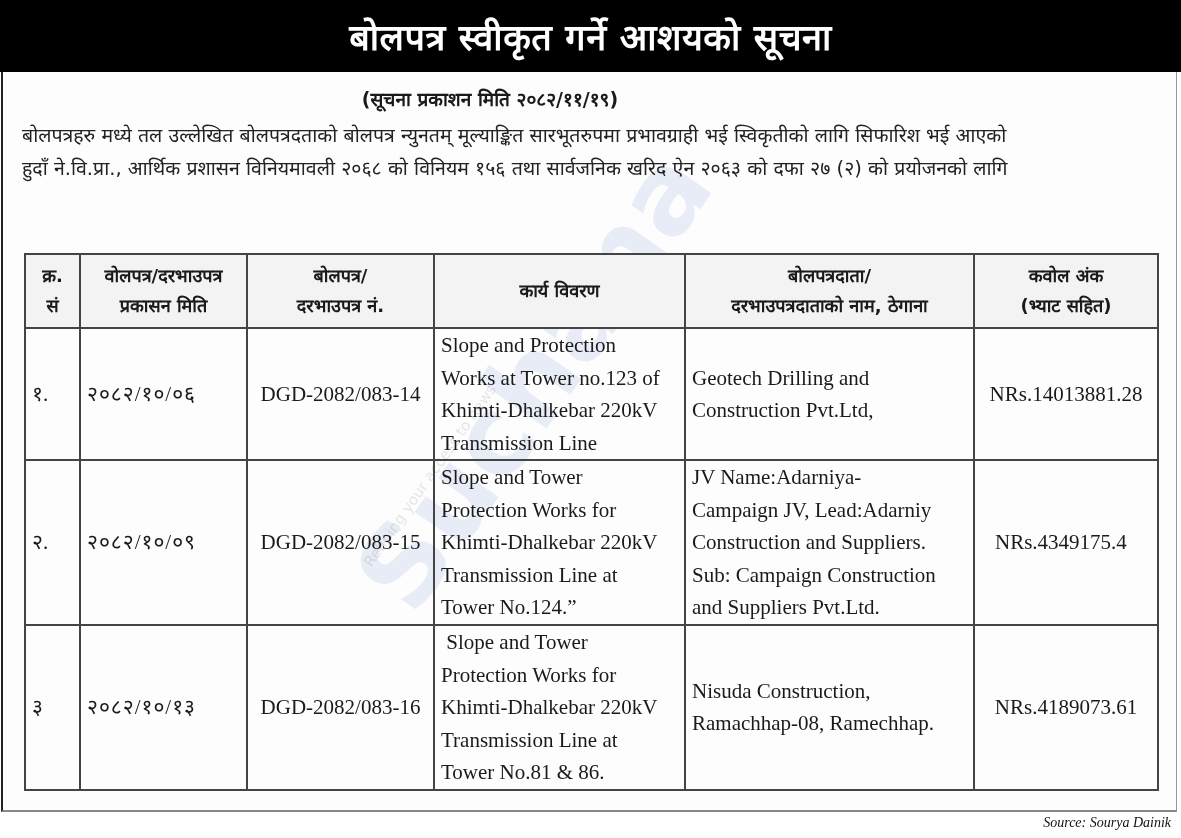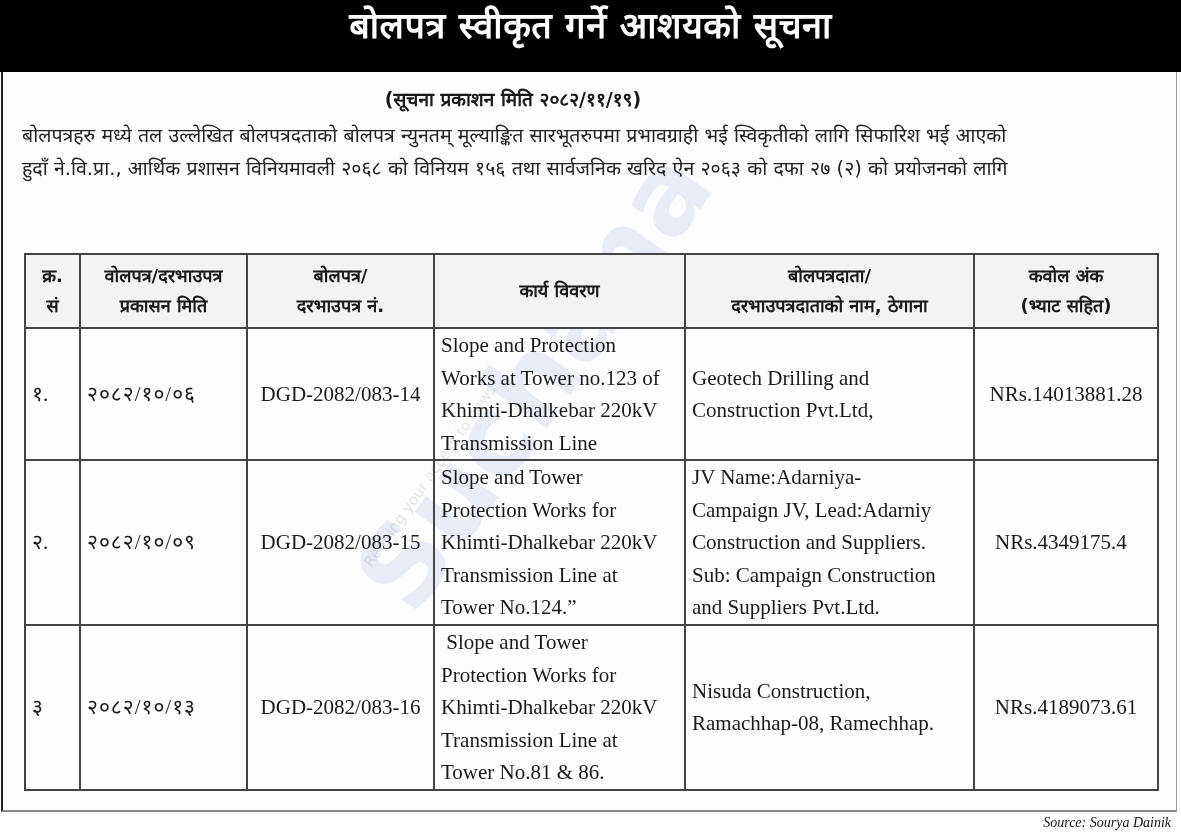--- a/index.html
+++ b/index.html
@@ -2,31 +2,31 @@
 <html><head>
 <meta charset="utf-8">
 <style>
   html, body { margin: 0; padding: 0; }
   body {
     width: 1181px; height: 838px; position: relative; overflow: hidden;
     background: #ffffff; font-family: "DejaVu Serif", serif; color: #1a1a1a;
   }
   .banner {
     position: absolute; left: 0; top: 0; width: 1181px; height: 72px;
-    background: #000; color: #fff; display: flex; justify-content: center;
+    background: #000; color: #fff; display: flex; align-items: center; justify-content: center;
     font-family: "DejaVu Sans", sans-serif; font-weight: bold; font-size: 36px; letter-spacing: 0.5px;
   }
   .frame {
     position: absolute; left: 1px; top: 72px; width: 1176px; height: 740px;
     border-left: 2px solid #222; border-right: 1px solid #999; border-bottom: 2px solid #888;
     box-sizing: border-box; background: #fdfdfd;
   }
   .pubdate {
     position: absolute; left: 0; width: 980px; top: 86px; text-align: center;
-    font-family: "DejaVu Sans", sans-serif; font-weight: bold; font-size: 19px; margin-left: 23px;
+    font-family: "DejaVu Sans", sans-serif; font-weight: bold; font-size: 19px;
   }
   .intro {
     position: absolute; left: 22px; top: 120px; width: 1130px;
     font-family: "DejaVu Sans", sans-serif; font-size: 19.5px; line-height: 32.5px; color: #222;
     text-align: justify;
   }
   .intro span { display: block; white-space: nowrap; }
   table.bids {
     position: absolute; left: 24px; top: 253px; width: 1133px; border-collapse: collapse;
     table-layout: fixed; background: transparent;

